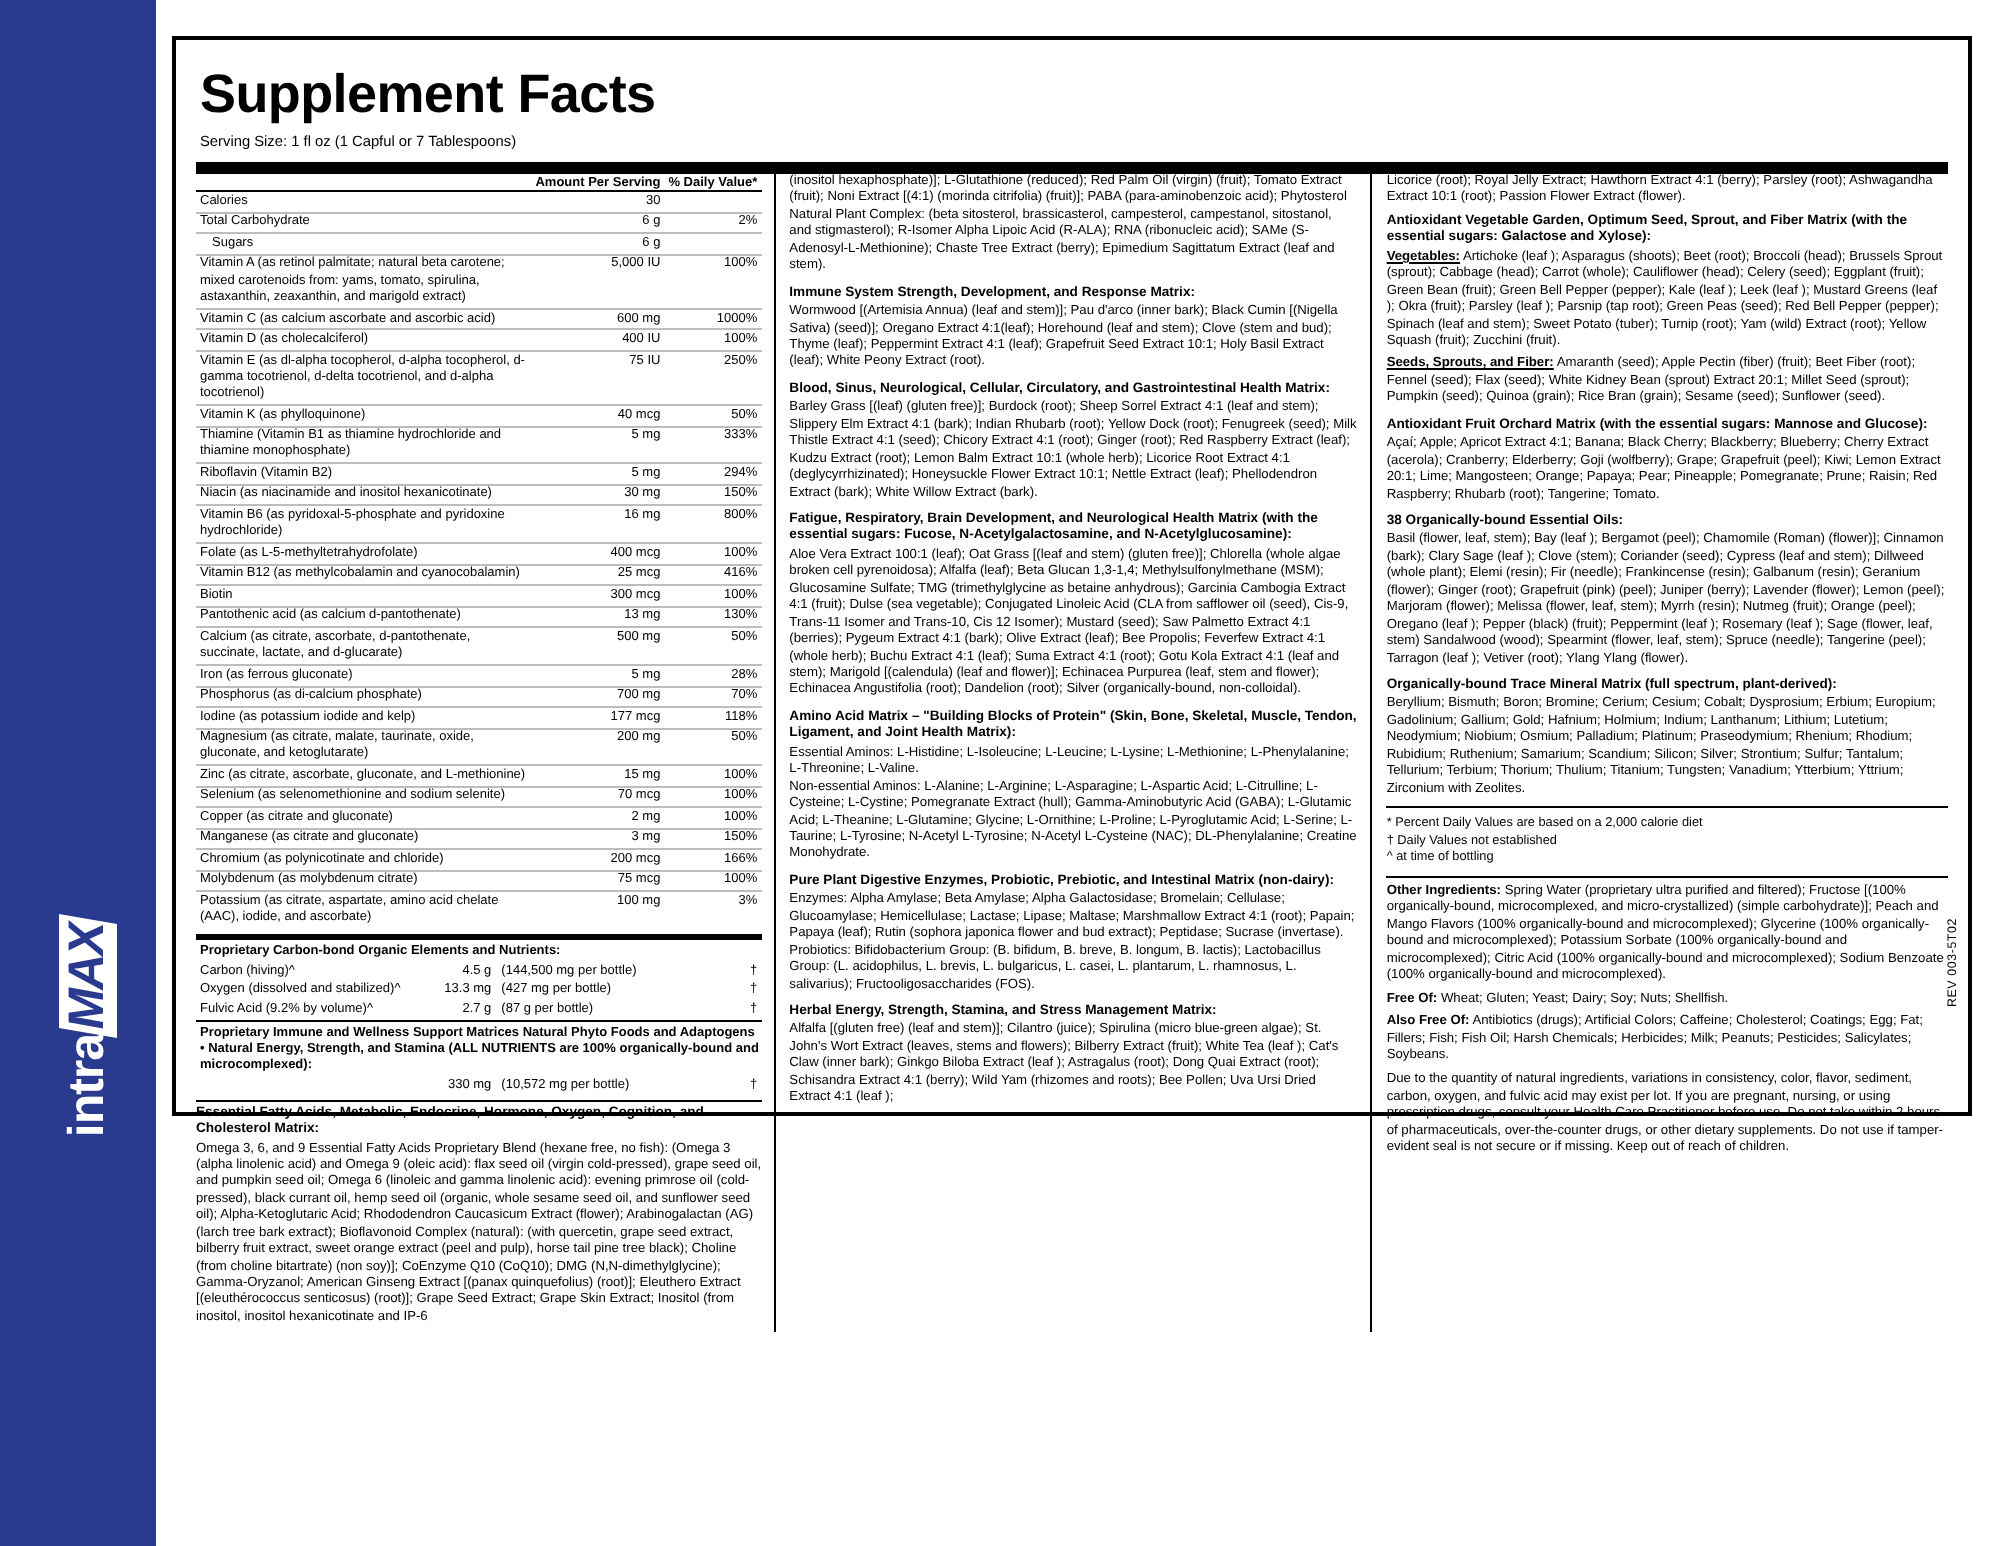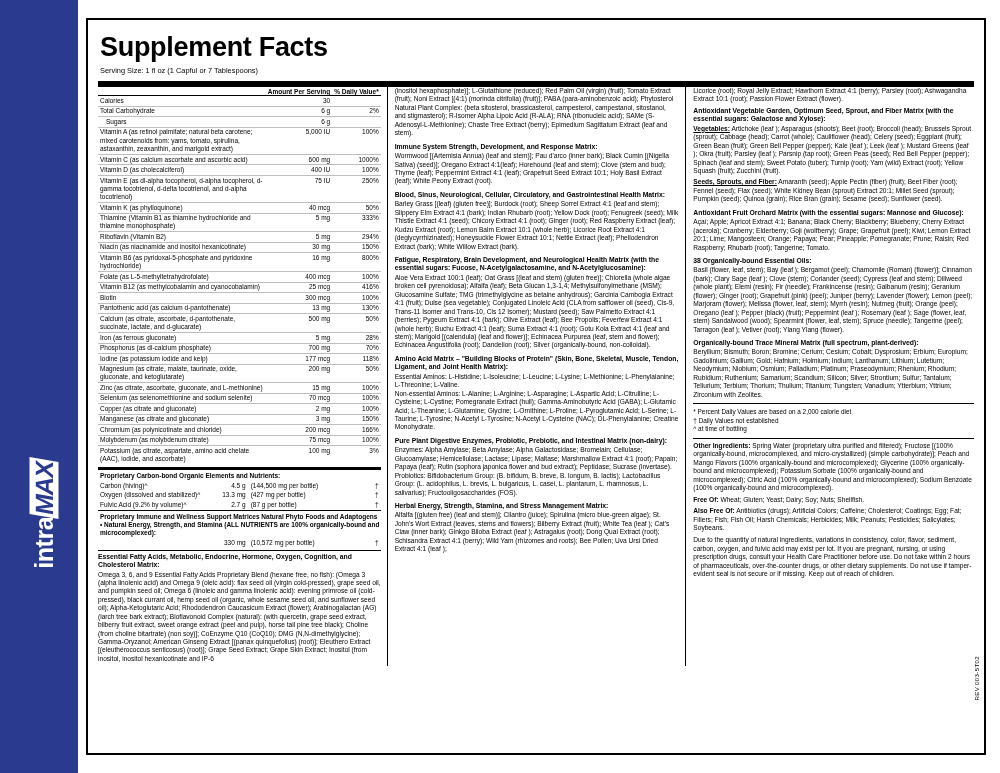--- a/index.html
+++ b/index.html
@@ -34,21 +34,21 @@
     font-size:25px; font-weight:700; letter-spacing:-1px;
     display:inline-block;
     background:#fff; color:#2a3b8f;
     padding:0 2px;
     transform:skewX(-10deg);
   }
 
   
   .panel {
     position:absolute; left:86px; top:18px;
-    width:900px; height:737px;
+    width:900px; height:540px;
     border:2px solid #000;
     background:#fff;
     padding:8px 10px 6px 10px;
   }
 
   .title {
     font-size:27px; font-weight:700; letter-spacing:-0.3px;
     margin:4px 0 3px 2px;
   }
   .subline { font-size:7.4px; margin-left:2px; line-height:1.35; }

